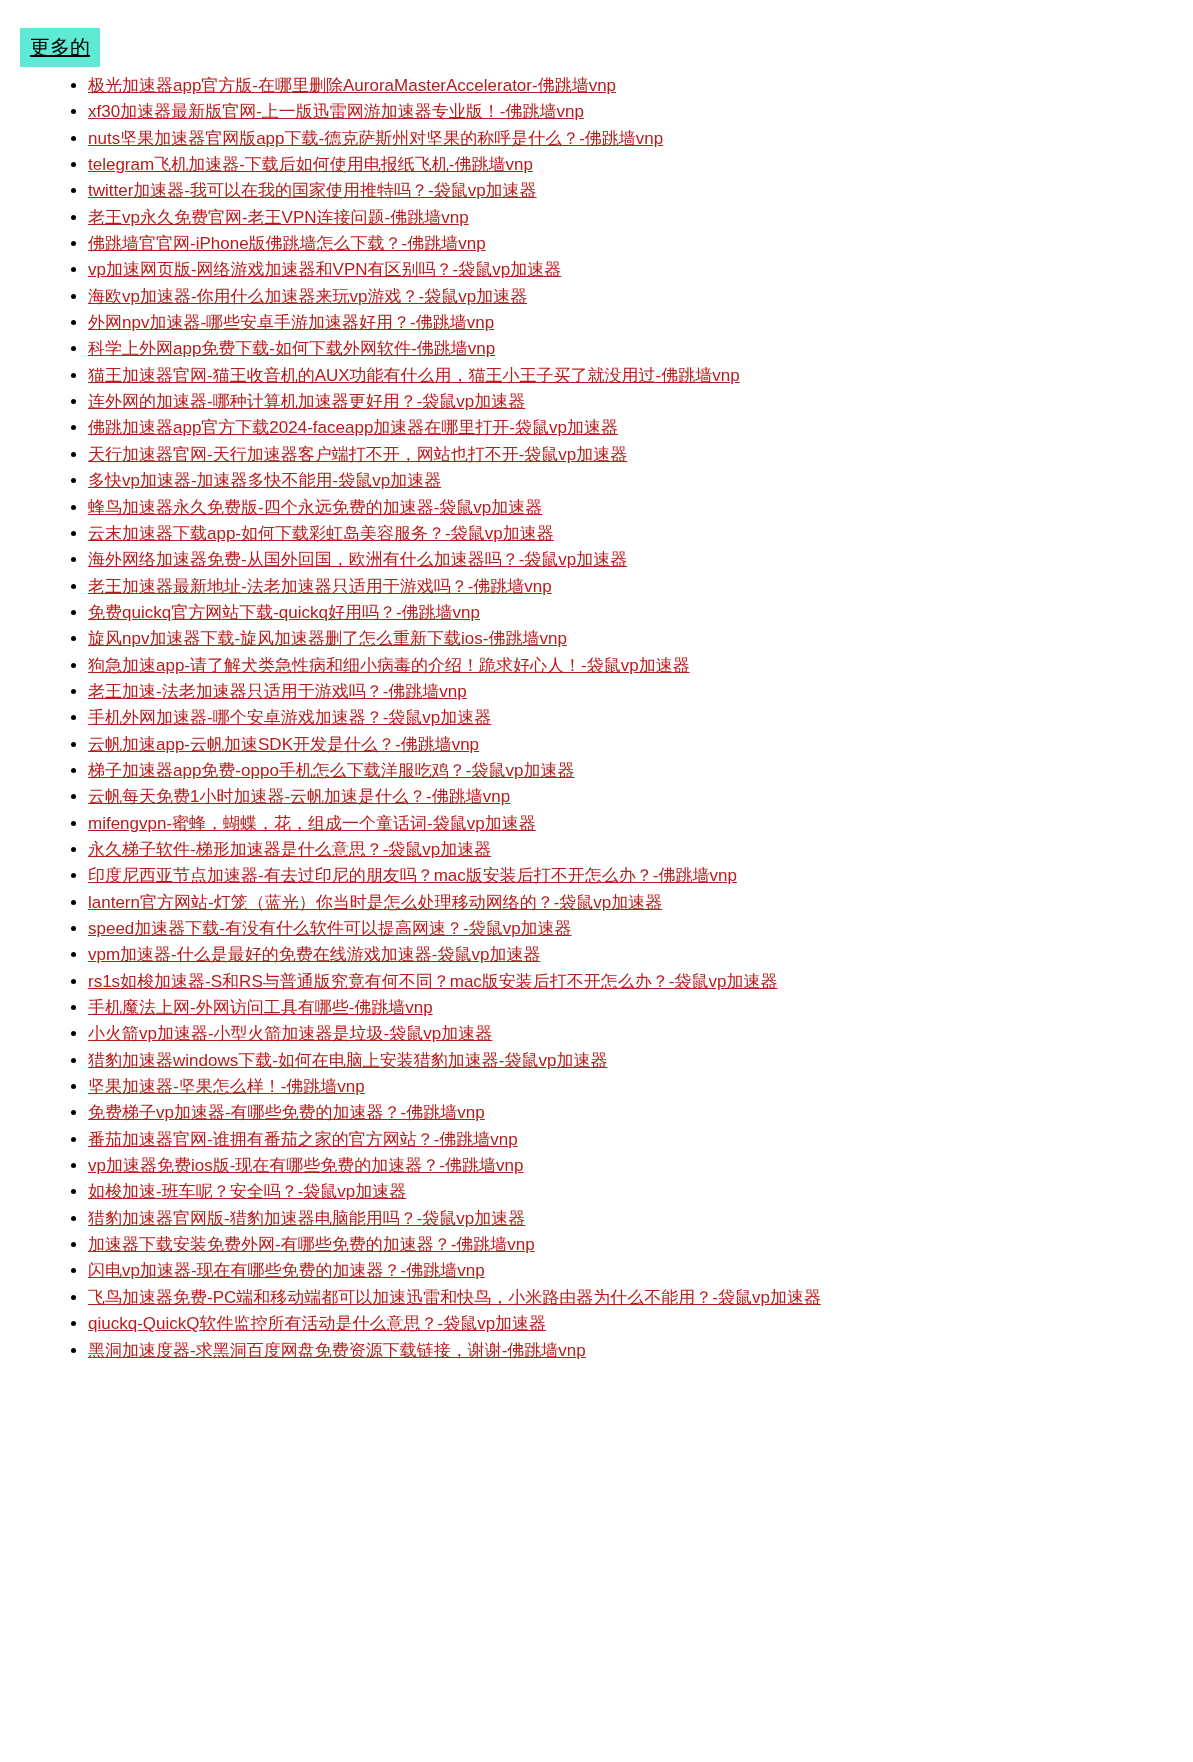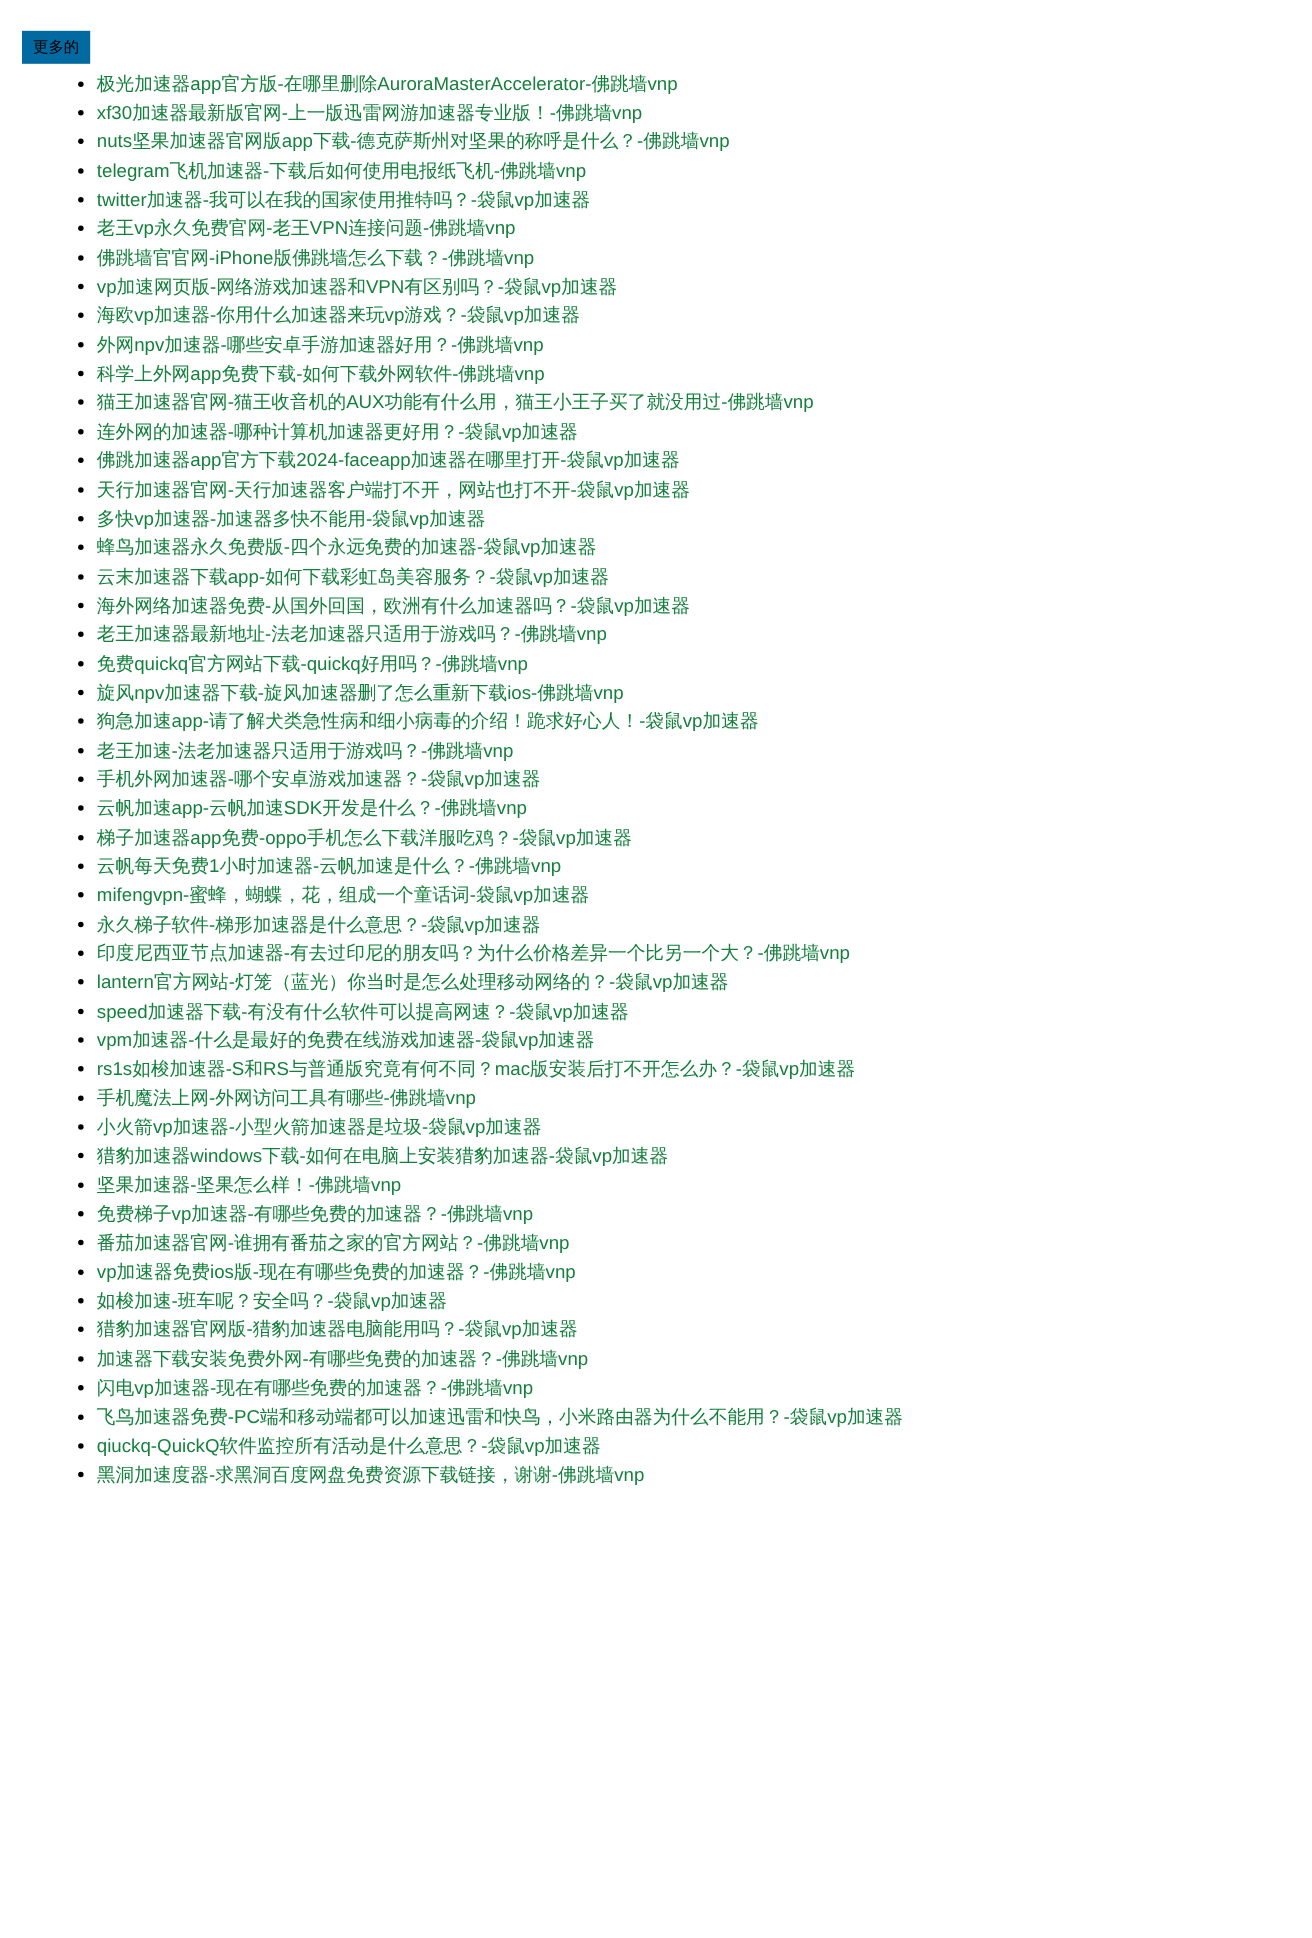--- a/index.html
+++ b/index.html
@@ -11,40 +11,42 @@
     font-size: 17px;
     line-height: 1.55;
     color: #000;
     width: 1193px;
   }
   .page {
     padding: 28px 20px 40px 20px;
   }
   .more-btn {
     display: inline-block;
-    background: #0369a1;
+    background: #5eead4;
     color: #000;
     padding: 4px 10px;
-    font-size: 14px;
+    font-size: 20px;
     border: none;
     cursor: default;
     margin-bottom: 6px;
+    text-decoration: underline;
   }
   ul.link-list {
     margin: 0 0 0 48px;
     padding: 0 0 0 20px;
     list-style: disc;
   }
   ul.link-list li {
     margin: 0;
     padding: 0;
     color: #000;
   }
   ul.link-list li a {
-    color: #15803d;
+    color: #b91c1c;
+    text-decoration: underline;
     cursor: pointer;
   }
   ul.link-list li::marker {
     color: #000;
   }
 </style>
 </head>
 <body>
 
 <div class="page">
@@ -73,21 +75,21 @@
       <li><a>免费quickq官方网站下载-quickq好用吗？-佛跳墙vnp</a></li>
       <li><a>旋风npv加速器下载-旋风加速器删了怎么重新下载ios-佛跳墙vnp</a></li>
       <li><a>狗急加速app-请了解犬类急性病和细小病毒的介绍！跪求好心人！-袋鼠vp加速器</a></li>
       <li><a>老王加速-法老加速器只适用于游戏吗？-佛跳墙vnp</a></li>
       <li><a>手机外网加速器-哪个安卓游戏加速器？-袋鼠vp加速器</a></li>
       <li><a>云帆加速app-云帆加速SDK开发是什么？-佛跳墙vnp</a></li>
       <li><a>梯子加速器app免费-oppo手机怎么下载洋服吃鸡？-袋鼠vp加速器</a></li>
       <li><a>云帆每天免费1小时加速器-云帆加速是什么？-佛跳墙vnp</a></li>
       <li><a>mifengvpn-蜜蜂，蝴蝶，花，组成一个童话词-袋鼠vp加速器</a></li>
       <li><a>永久梯子软件-梯形加速器是什么意思？-袋鼠vp加速器</a></li>
-      <li><a>印度尼西亚节点加速器-有去过印尼的朋友吗？为什么价格差异一个比另一个大？-佛跳墙vnp</a></li>
+      <li><a>印度尼西亚节点加速器-有去过印尼的朋友吗？mac版安装后打不开怎么办？-佛跳墙vnp</a></li>
       <li><a>lantern官方网站-灯笼（蓝光）你当时是怎么处理移动网络的？-袋鼠vp加速器</a></li>
       <li><a>speed加速器下载-有没有什么软件可以提高网速？-袋鼠vp加速器</a></li>
       <li><a>vpm加速器-什么是最好的免费在线游戏加速器-袋鼠vp加速器</a></li>
       <li><a>rs1s如梭加速器-S和RS与普通版究竟有何不同？mac版安装后打不开怎么办？-袋鼠vp加速器</a></li>
       <li><a>手机魔法上网-外网访问工具有哪些-佛跳墙vnp</a></li>
       <li><a>小火箭vp加速器-小型火箭加速器是垃圾-袋鼠vp加速器</a></li>
       <li><a>猎豹加速器windows下载-如何在电脑上安装猎豹加速器-袋鼠vp加速器</a></li>
       <li><a>坚果加速器-坚果怎么样！-佛跳墙vnp</a></li>
       <li><a>免费梯子vp加速器-有哪些免费的加速器？-佛跳墙vnp</a></li>
       <li><a>番茄加速器官网-谁拥有番茄之家的官方网站？-佛跳墙vnp</a></li>

